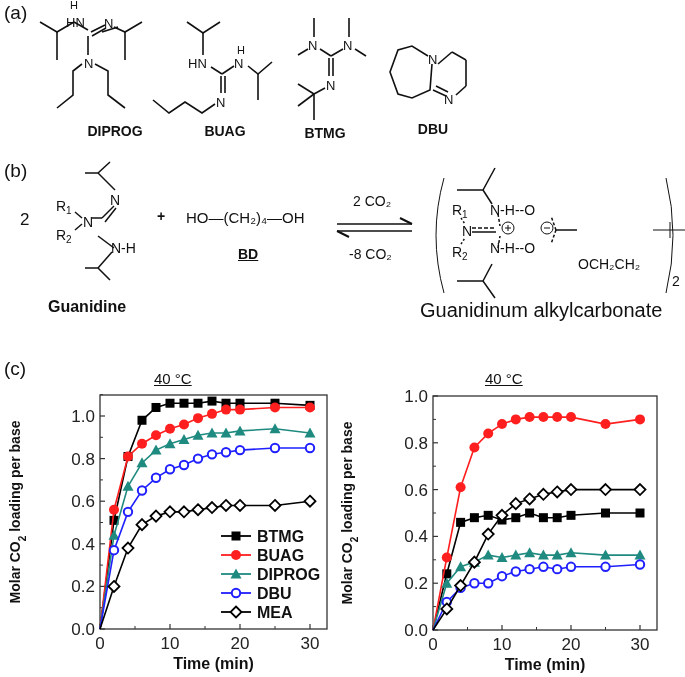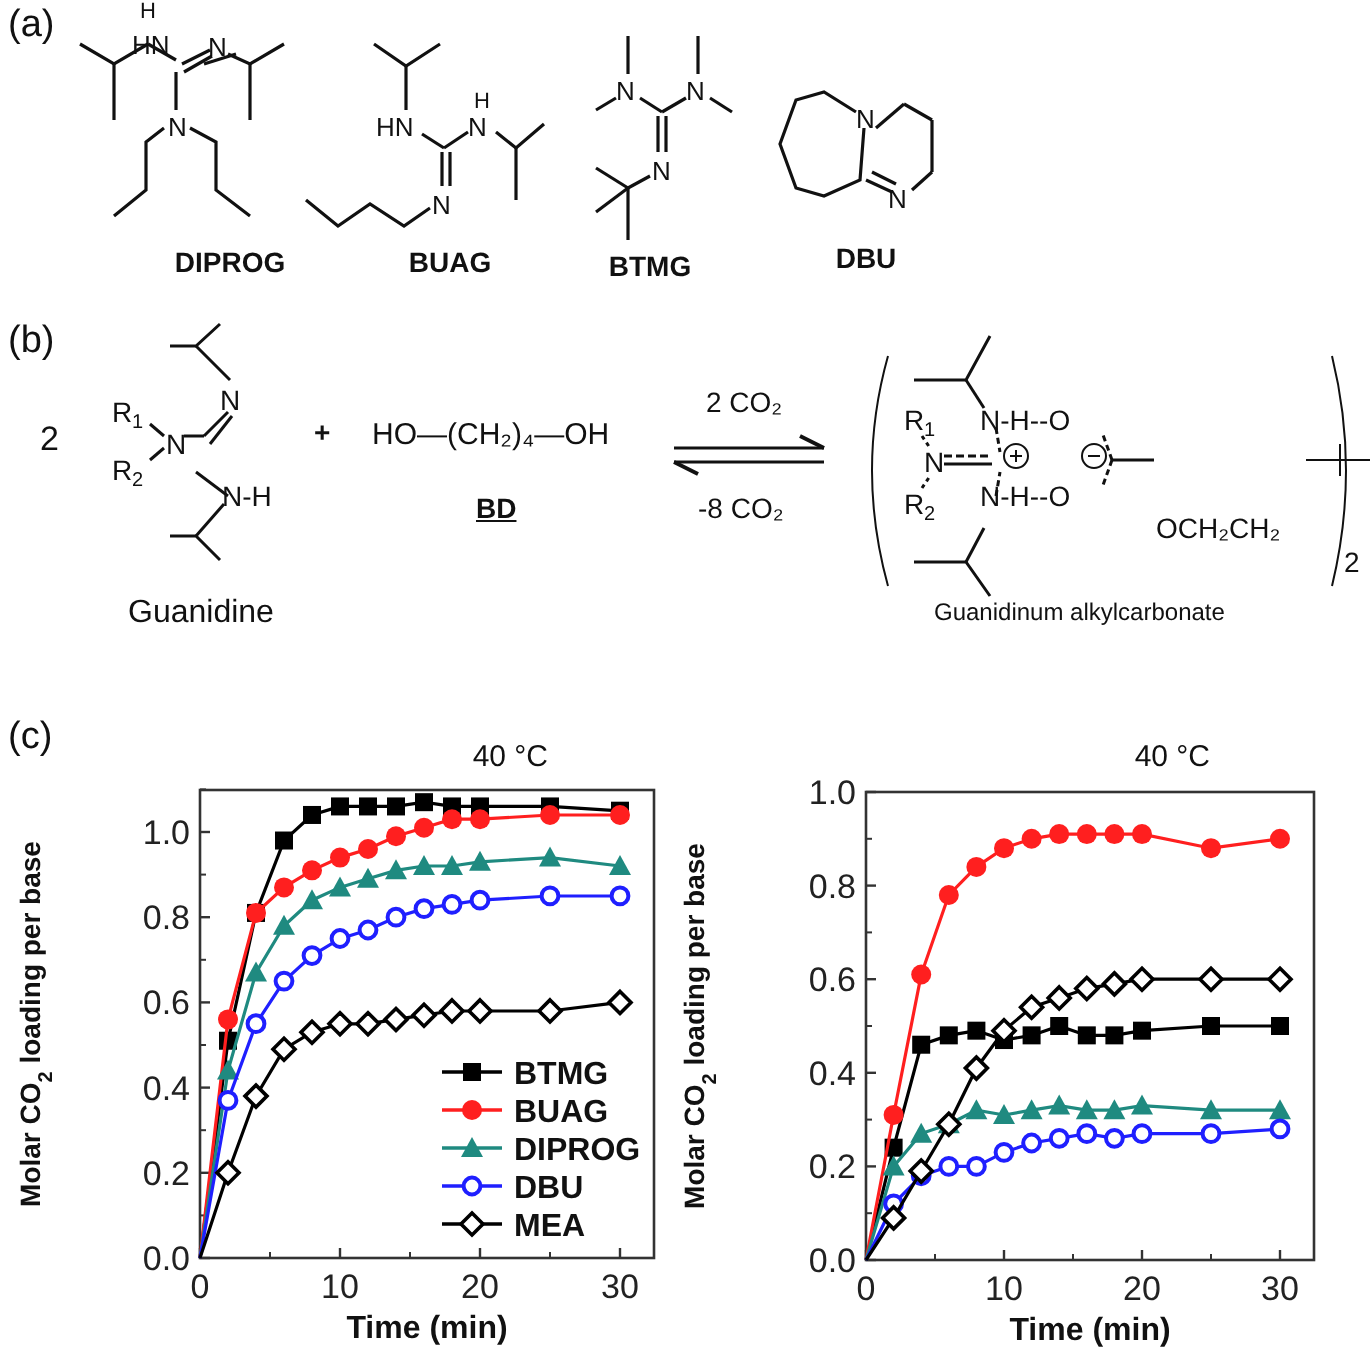--- a/index.html
+++ b/index.html
@@ -1,21 +1,21 @@
 <!DOCTYPE html>
 <html><head>
 <meta charset="utf-8">
 <style>
   html, body { margin: 0; padding: 0; background: #ffffff; }
   body { width: 685px; height: 677px; position: relative; overflow: hidden;
          font-family: "Liberation Sans", sans-serif; color: #111; }
   .panel-label { position: absolute; font-size: 19px; font-family: "Liberation Sans", sans-serif; }
   .mol-name { position: absolute; font-size: 14px; font-weight: bold; text-align: center; }
   .chem { position: absolute; font-size: 15px; }
-  .chart-title { position: absolute; font-size: 15px; text-align: right; }
+  .chart-title { position: absolute; font-size: 15px; text-align: left; text-decoration: underline; }
   svg text { font-family: "Liberation Sans", sans-serif; }
   #scheme-svg, #structs-svg, #charts-svg { position: absolute; left: 0; top: 0; }
 </style>
 </head>
 <body>
 
 <div class="panel-label" style="left:4px; top:2px;">(a)</div>
 
 <svg id="structs-svg" width="685" height="140" stroke="#111" stroke-width="1.6" fill="none" font-size="13">
 
@@ -87,24 +87,24 @@
 <div class="mol-name" style="left:80px; top:123px; width:70px;">DIPROG</div>
 <div class="mol-name" style="left:190px; top:123px; width:70px;">BUAG</div>
 <div class="mol-name" style="left:290px; top:125px; width:70px;">BTMG</div>
 <div class="mol-name" style="left:398px; top:121px; width:70px;">DBU</div>
 
 <div class="panel-label" style="left:4px; top:160px;">(b)</div>
 <div class="chem" style="left:20px; top:210px; font-size:17px;">2</div>
 <div class="chem" style="left:157px; top:208px; font-size:14px; font-weight:bold;">+</div>
 <div class="chem" style="left:186px; top:209px;">HO—(CH₂)₄—OH</div>
 <div class="chem" style="left:238px; top:246px; font-weight:bold; font-size:14px;text-decoration:underline;">BD</div>
-<div class="chem" style="left:64px; top:298px; font-size:16px;">Guanidine</div>
+<div class="chem" style="left:48px; top:298px; font-size:16px;font-weight:bold;">Guanidine</div>
 <div class="chem" style="left:353px; top:193px; font-size:14px;">2 CO₂</div>
 <div class="chem" style="left:349px; top:246px; font-size:14px;">-8 CO₂</div>
-<div class="chem" style="left:420px; top:299px; font-size:12px;margin-left:47px;">Guanidinum alkylcarbonate</div>
+<div class="chem" style="left:420px; top:299px; font-size:20px;">Guanidinum alkylcarbonate</div>
 <div class="chem" style="left:672px; top:273px; font-size:14px;">2</div>
 <div class="chem" style="left:578px; top:211px; font-size:14px;margin-top:45px;">OCH₂CH₂</div>
 
 <svg id="scheme-svg" width="685" height="330" stroke="#111" stroke-width="1.5" fill="none" font-size="12">
 
   <g>
     <polyline points="85,173 98,173 110,162"></polyline>
     <line x1="98" y1="173" x2="115" y2="190"></line>
     <line x1="92" y1="218" x2="102" y2="218"></line>
     <line x1="102" y1="218" x2="114" y2="206"></line>

